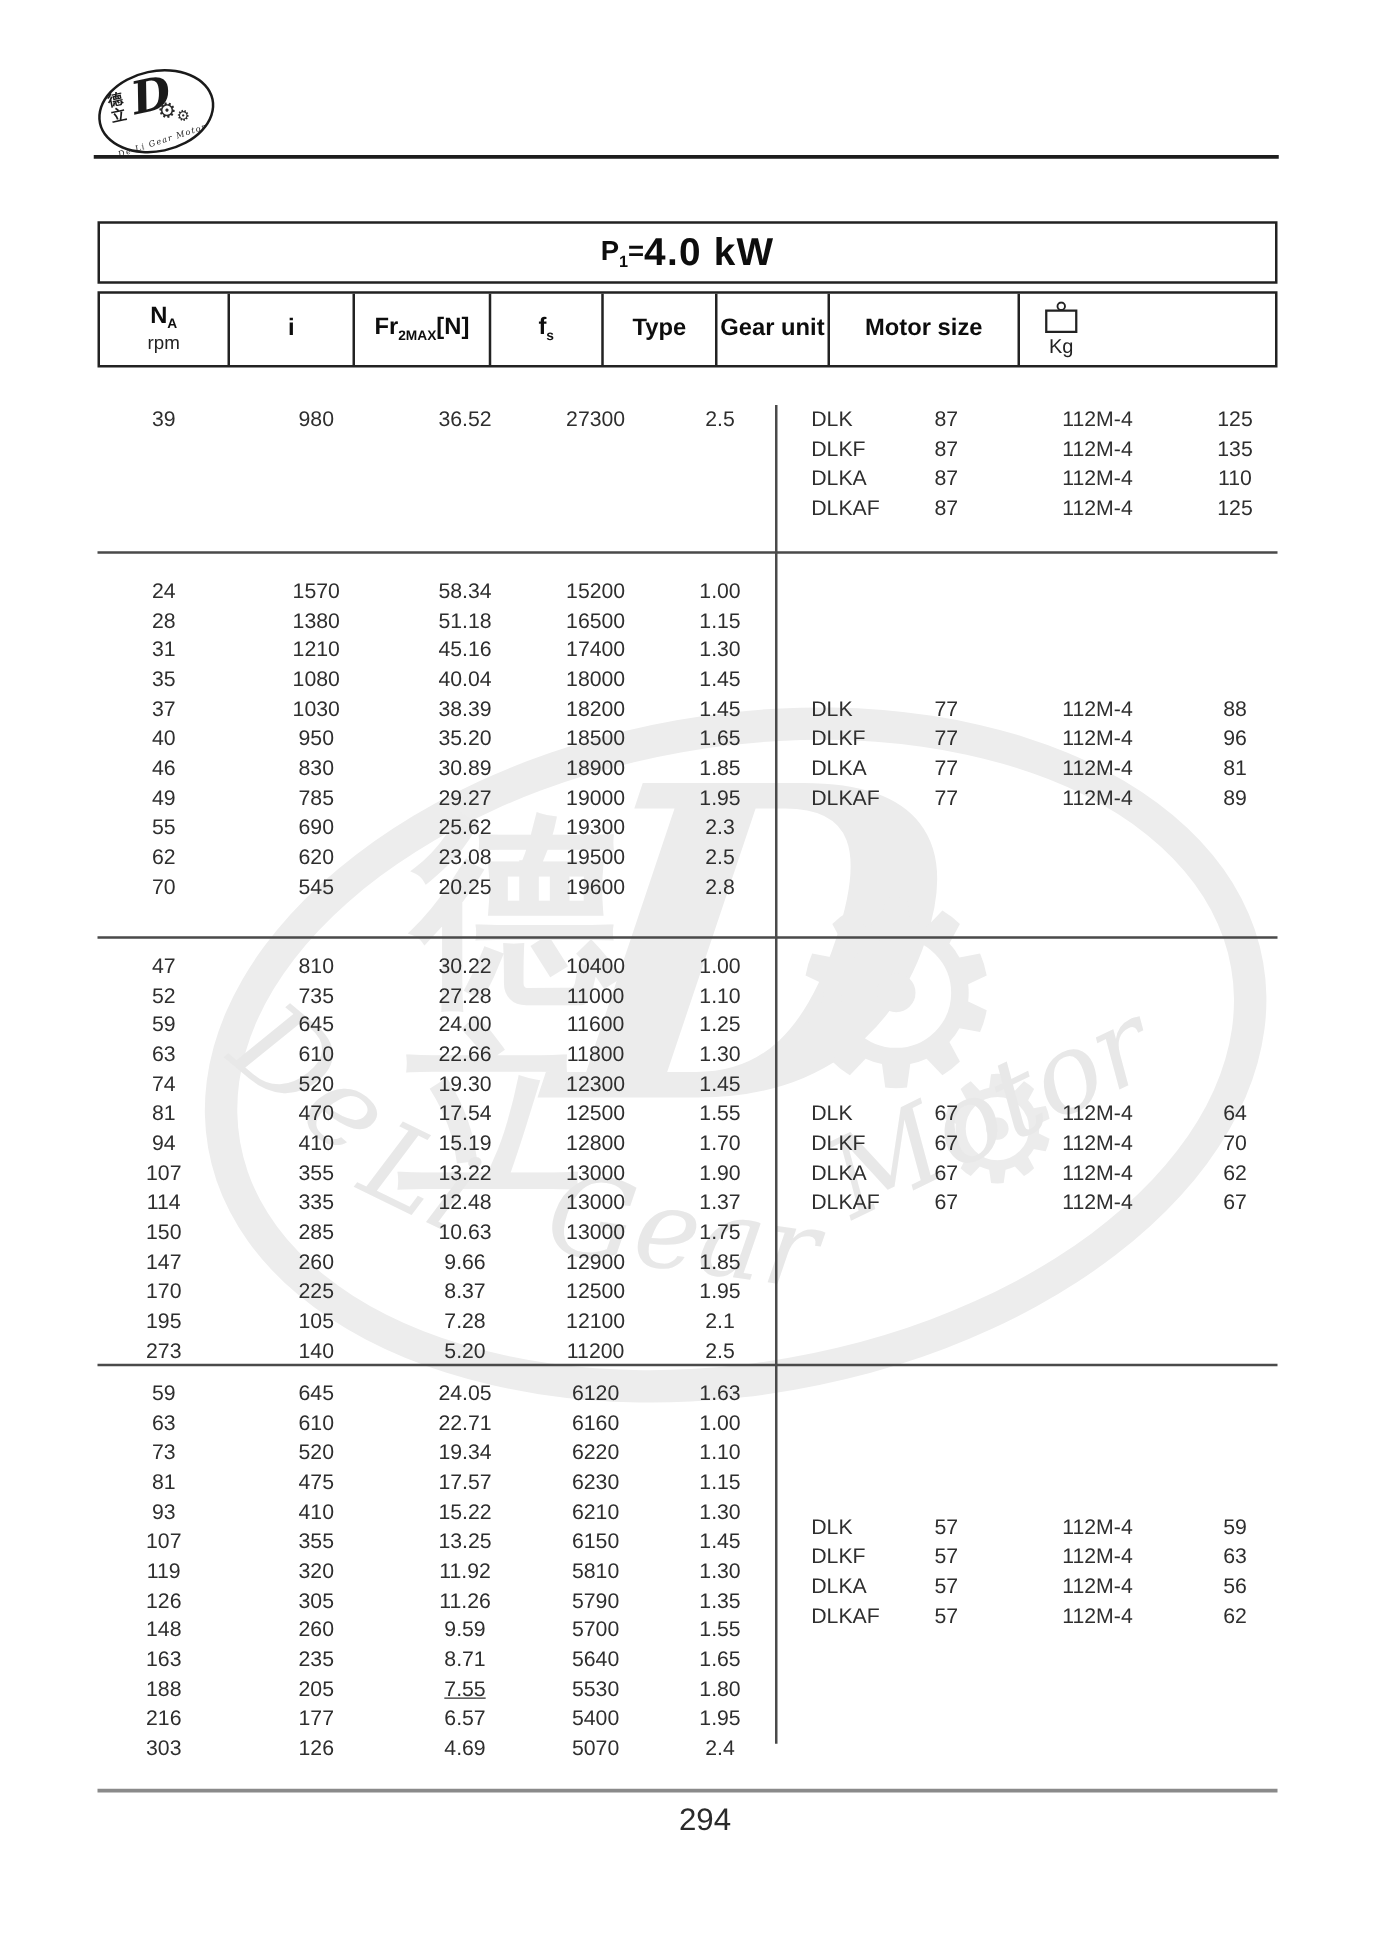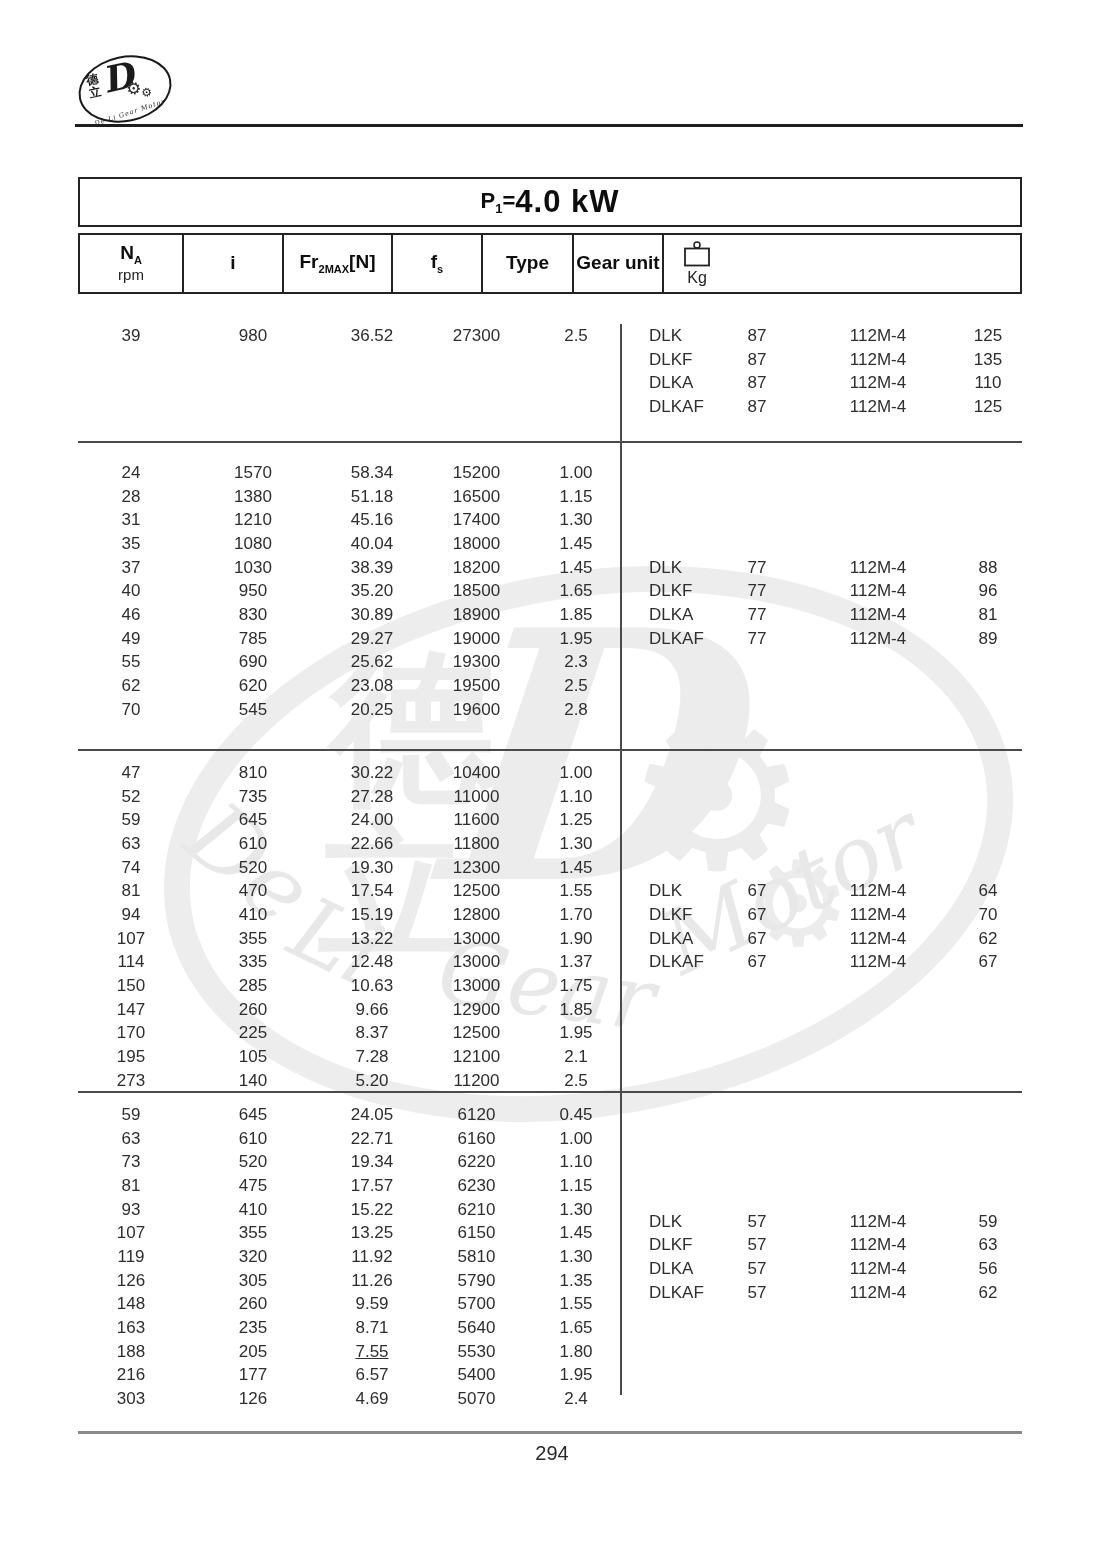--- a/index.html
+++ b/index.html
@@ -76,22 +76,22 @@
   .sec-right{display:flex;flex-direction:column;}
   .drow,.trow{display:flex;height:23.7px;flex:0 0 auto;}
   .dcell{display:flex;align-items:center;justify-content:center;font-size:17px;color:#2e2e2e;
          box-sizing:border-box;flex:0 0 auto;}
   .tname{justify-content:flex-start;padding-left:28px;}
 
   .divider{position:absolute;left:620px;top:324px;width:2px;height:1071px;background:#4a4a4a;}
 
   
   .foot-rule{position:absolute;left:78px;top:1431px;width:944px;height:3px;background:#8a8a8a;}
-  .page-num{position:absolute;left:80px;top:1442px;width:944px;text-align:center;
-            font-size:20px;color:#2a2a2a;}
+  .page-num{position:absolute;left:92px;top:1442px;width:944px;text-align:center;
+            font-size:25px;color:#2a2a2a;}
 </style>
 </head>
 <body>
 
 <div class="page">
 
   <div class="watermark">
     <div class="wm-ring"></div>
     <div class="wm-char wm-de">德</div>
     <div class="wm-char wm-li">立</div>
@@ -138,20 +138,23 @@
       </div>
       <div class="hcell w5">
         <div class="h1"><span>f</span><sub>s</sub></div>
       </div>
       <div class="hcell w6">
         <div class="h1">Type</div>
       </div>
       <div class="hcell w7">
         <div class="h1">Gear unit</div>
       </div>
+      <div class="hcell w8">
+        <div class="h1">Motor size</div>
+      </div>
       <div class="hcell w9">
         <svg class="kg-icon" width="34" height="26" viewBox="0 0 34 26">
           <circle cx="17" cy="4" r="3" fill="none" stroke="#222" stroke-width="1.5"></circle>
           <rect x="5" y="7.5" width="24" height="17" fill="none" stroke="#222" stroke-width="1.8"></rect>
         </svg>
         <div class="h2 kg">Kg</div>
       </div>
     </div>
 
     <div id="sections">
@@ -427,21 +430,21 @@
             </div>
           </div>
         </div>
         <div class="section ruled" style="padding-top: 10px;">
           <div class="sec-left">
             <div class="drow">
               <div class="dcell" style="width: 106px;">59</div>
               <div class="dcell" style="width: 138px;">645</div>
               <div class="dcell" style="width: 100px;">24.05</div>
               <div class="dcell" style="width: 109px;">6120</div>
-              <div class="dcell" style="width: 90px;">0.45</div>
+              <div class="dcell" style="width: 90px;">1.63</div>
             </div>
             <div class="drow">
               <div class="dcell" style="width: 106px;">63</div>
               <div class="dcell" style="width: 138px;">610</div>
               <div class="dcell" style="width: 100px;">22.71</div>
               <div class="dcell" style="width: 109px;">6160</div>
               <div class="dcell" style="width: 90px;">1.00</div>
             </div>
             <div class="drow">
               <div class="dcell" style="width: 106px;">73</div>

